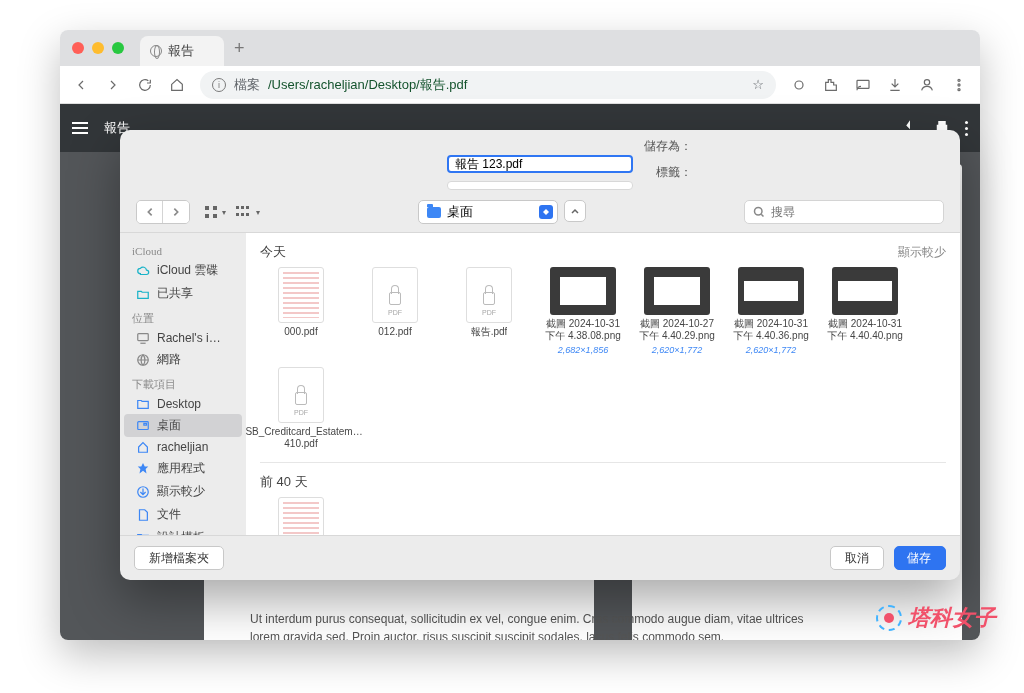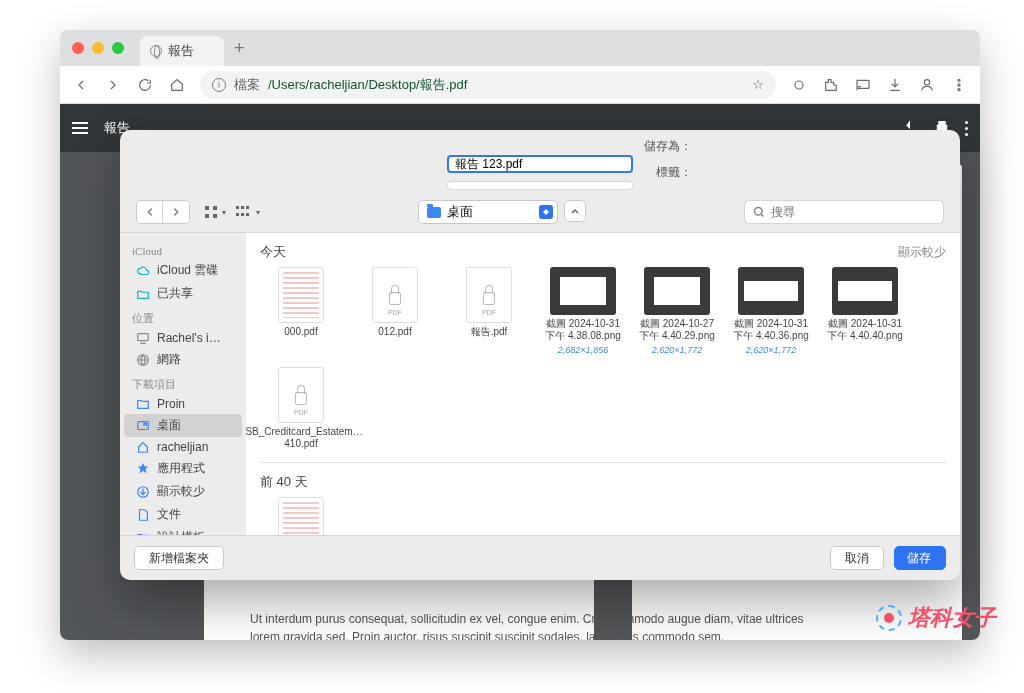--- a/index.html
+++ b/index.html
@@ -314,21 +314,21 @@
                 <path d="M2 8h12M8 2c3 3 3 9 0 12M8 2c-3 3-3 9 0 12"></path>
               </svg></span>
             <span>網路</span>
           </div>
 
         <div class="shdr">下載項目</div>
         <div class="sitem">
             <span class="sico"><svg viewBox="0 0 16 16" fill="none" stroke="#3d87f5" stroke-width="1.4">
                 <path d="M2 4h4l1 1h7v8H2z"></path>
               </svg></span>
-            <span>Proin</span>
+            <span>Desktop</span>
           </div>
         <div class="sitem sel">
             <span class="sico"><svg viewBox="0 0 16 16" fill="none" stroke="#3d87f5" stroke-width="1.4">
                 <rect x="2" y="3" width="12" height="9" rx="1"></rect>
                 <rect x="9" y="5" width="3" height="2"></rect>
               </svg></span>
             <span>桌面</span>
           </div>
         <div class="sitem">
             <span class="sico"><svg viewBox="0 0 16 16" fill="none" stroke="#3d87f5" stroke-width="1.4">

